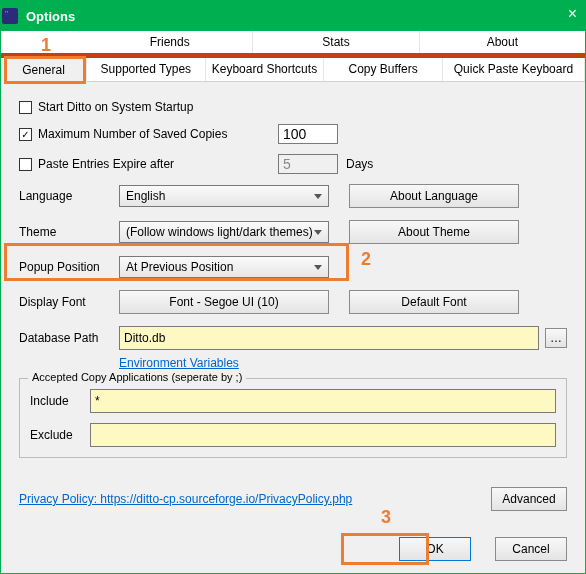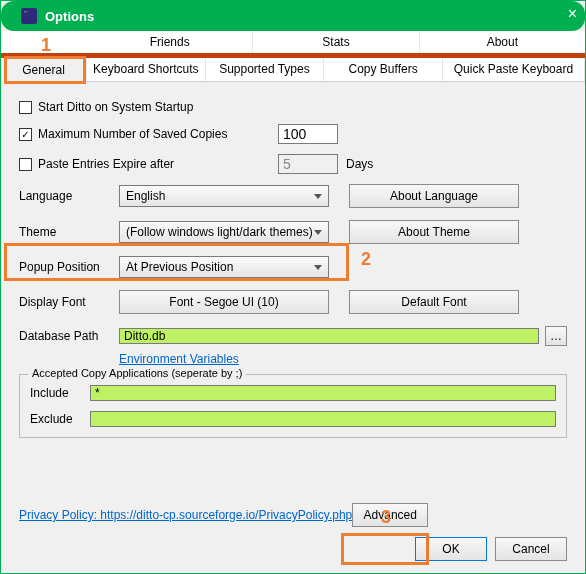--- a/index.html
+++ b/index.html
@@ -1,18 +1,18 @@
 <!DOCTYPE html>
 <html><head>
 <meta charset="utf-8">
 <style>
   * { box-sizing: border-box; font-family: "Segoe UI", Tahoma, sans-serif; font-size: 12px; }
   body { margin: 0; background: #fff; }
   .window { width: 586px; height: 574px; border: 1px solid #00b050; position: relative; background: #f0f0f0; }
-  .titlebar { background: #00b050; color: #fff; height: 30px; display: flex; align-items: center; padding: 0 20px; position: relative; border-radius: 13px; }
+  .titlebar { background: #00b050; color: #fff; height: 30px; display: flex; align-items: center; padding: 0 1px; position: relative; }
   .app-icon { width: 16px; height: 16px; background: #2b2b7a; border-radius: 2px; margin-right: 8px; position: relative; }
   .app-icon::after { content: "''"; color: #aab; font-size: 8px; position: absolute; top: 1px; left: 3px; }
   .titlebar .title { font-weight: bold; font-size: 13px; }
   .close { position: absolute; right: 8px; top: 4px; color: #fff; font-size: 16px; cursor: pointer; }
   .tabs-row { display: flex; background: #fff; border-bottom: 5px solid #c2410c; }
   .tabs-row .tab { flex: 1; text-align: center; padding: 4px 0; border-right: 1px solid #e6e6e6; cursor: pointer; }
   .tabs-row .tab:last-child { border-right: none; }
   .tabs-row2 { display: flex; background: #fff; border-bottom: 1px solid #d0d0d0; }
   .tabs-row2 .tab { text-align: center; padding: 4px 0; border-right: 1px solid #e6e6e6; cursor: pointer; }
   .tabs-row2 .tab.active { background: #f0f0f0; border-bottom: 1px solid #f0f0f0; position: relative; top: 1px; }
@@ -21,27 +21,27 @@
   .checkbox { width: 13px; height: 13px; border: 1px solid #333; background: #fff; margin-right: 6px; display: inline-flex; align-items: center; justify-content: center; font-size: 10px; cursor: pointer; }
   .label { margin-right: 10px; }
   .num-input { width: 60px; height: 20px; border: 1px solid #7a7a7a; background: #fff; padding: 0 4px; font-size: 14px; }
   .num-input.disabled { background: #f0f0f0; color: #888; }
   .field-row { display: flex; align-items: center; margin-bottom: 12px; }
   .field-label { width: 100px; }
   .select { height: 22px; border: 1px solid #7a7a7a; background: linear-gradient(#fafafa,#e6e6e6); padding: 0 6px; display: flex; align-items: center; justify-content: space-between; cursor: pointer; position: relative; }
   .select .chev { width: 0; height: 0; border-left: 4px solid transparent; border-right: 4px solid transparent; border-top: 5px solid #555; }
   .btn { height: 24px; border: 1px solid #8a8a8a; background: linear-gradient(#f8f8f8,#e4e4e4); display: inline-flex; align-items: center; justify-content: center; cursor: pointer; padding: 0 10px; }
   .btn.wide { width: 170px; }
-  .text-input { height: 16px; border: 1px solid #7a7a7a; background: #bef264; padding: 0 4px; }
+  .text-input { height: 24px; border: 1px solid #7a7a7a; background: #fef9c3; padding: 0 4px; }
   .link { color: #0066cc; text-decoration: underline; cursor: pointer; }
   .groupbox { border: 1px solid #bcbcbc; padding: 10px; position: relative; margin-top: 6px; }
   .groupbox .legend { position: absolute; top: -8px; left: 8px; background: #f0f0f0; padding: 0 4px; font-size: 11px; }
   .bottom { position: absolute; bottom: 12px; left: 18px; right: 18px; }
-  .bottom-row1 { display: flex; align-items: center; margin-bottom: 10px; }
-  .bottom-row2 { display: flex; justify-content: flex-end; gap: 8px; }
+  .bottom-row1 { display: flex; justify-content: space-between; align-items: center; margin-bottom: 26px; }
+  .bottom-row2 { display: flex; justify-content: flex-end; gap: 24px; }
   .bottom-row2 .btn { width: 72px; }
   .ellipsis-btn { width: 22px; height: 20px; border: 1px solid #8a8a8a; background: linear-gradient(#f8f8f8,#e4e4e4); display: inline-flex; align-items: center; justify-content: center; cursor: pointer; margin-left: 6px; }
 
   
   .hl { position: absolute; border: 3px solid #ed7d31; pointer-events: none; z-index: 50; }
   .num { position: absolute; color: #ed7d31; font-weight: bold; font-size: 18px; z-index: 51; pointer-events: none; }
 </style>
 </head>
 <body>
 
@@ -54,22 +54,22 @@
   </div>
 
   <div class="tabs-row" style="padding-left:86px;">
     <div class="tab">Friends</div>
     <div class="tab">Stats</div>
     <div class="tab">About</div>
   </div>
 
   <div class="tabs-row2">
     <div class="tab active" style="width:86px;">General</div>
+    <div class="tab" style="flex:1;">Supported Types</div>
     <div class="tab" style="flex:1;">Keyboard Shortcuts</div>
-    <div class="tab" style="flex:1;">Supported Types</div>
     <div class="tab" style="flex:1;">Copy Buffers</div>
     <div class="tab" style="flex:1.2;">Quick Paste Keyboard</div>
   </div>
 
   <div class="body">
 
     <div class="row">
       <span class="checkbox"></span>
       <span class="label">Start Ditto on System Startup</span>
     </div>

